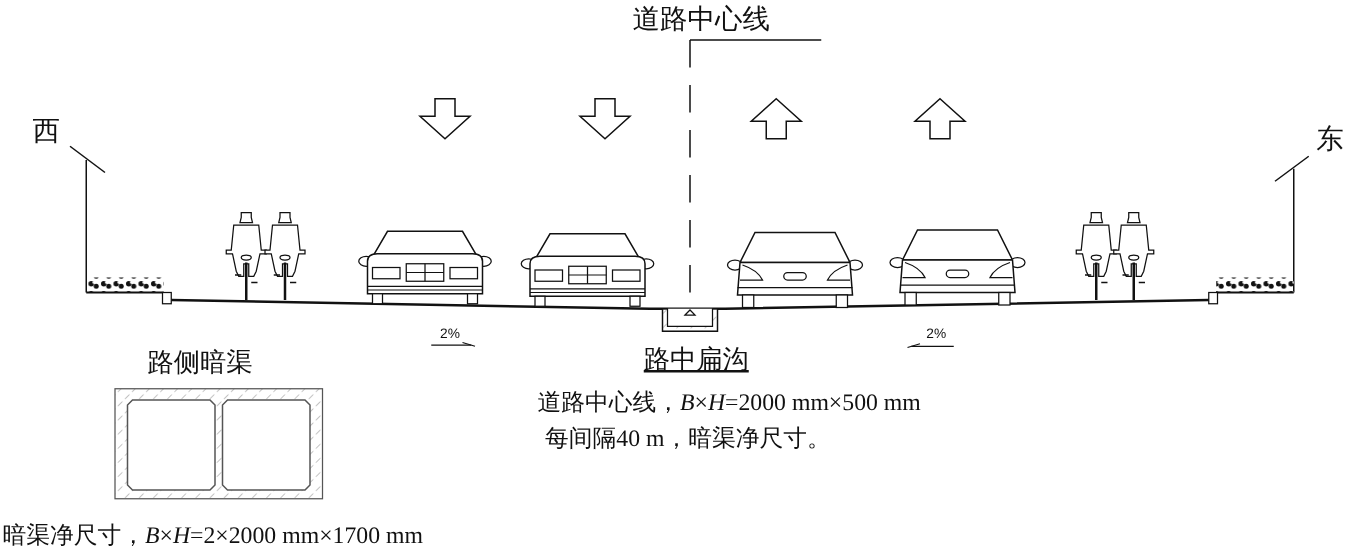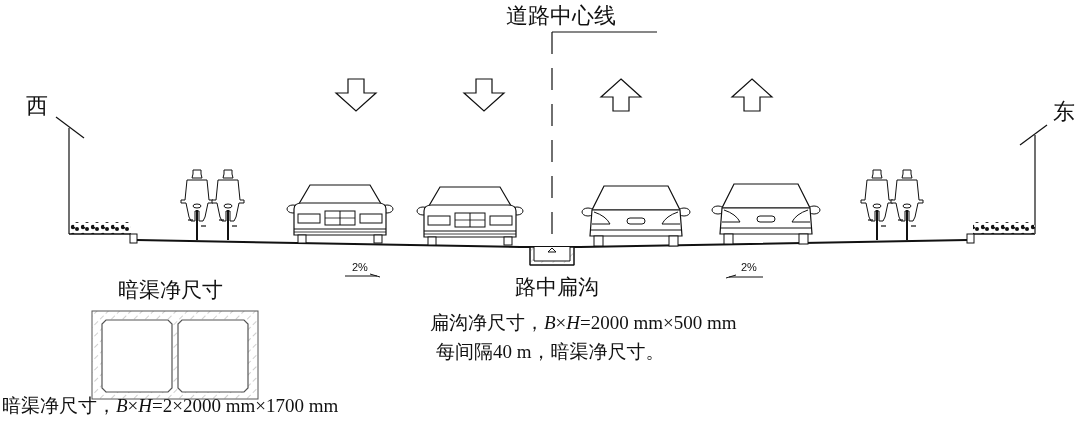--- a/index.html
+++ b/index.html
@@ -136,22 +136,22 @@
   </g>
 </svg>
 
 <div class="label cjk title-center" style="left:506px; top:5px;">道路中心线</div>
 <div class="label cjk dir" style="left:26px; top:95px;">西</div>
 <div class="label cjk dir" style="left:1053px; top:101px;">东</div>
 
 <div class="label slope" style="left:352px; top:262px;">2%</div>
 <div class="label slope" style="left:741px; top:262px;">2%</div>
 
-<div class="label cjk sub" style="left:515px; top:277px;">路中扁沟</div>
+<div class="label cjk sub" style="left:515px; top:277px;text-decoration:underline;">路中扁沟</div>
 <div class="label note" style="left:430px; top:313px;">
-  <span>扁沟净尺寸，</span><i>B</i><span>×</span><i>H</i><span>=2000 mm×500 mm</span>
+  <span>道路中心线，</span><i>B</i><span>×</span><i>H</i><span>=2000 mm×500 mm</span>
 </div>
 <div class="label note" style="left:436px; top:342px;">每间隔40 m，暗渠净尺寸。</div>
 
-<div class="label cjk sub" style="left:118px; top:280px;">暗渠净尺寸</div>
-<div class="label note" style="left:2px; top:396px;text-align:center;">
+<div class="label cjk sub" style="left:118px; top:280px;">路侧暗渠</div>
+<div class="label note" style="left:2px; top:419px;text-align:center;">
   <span>暗渠净尺寸，</span><i>B</i><span>×</span><i>H</i><span>=2×2000 mm×1700 mm</span>
 </div>
 
 </body></html>

